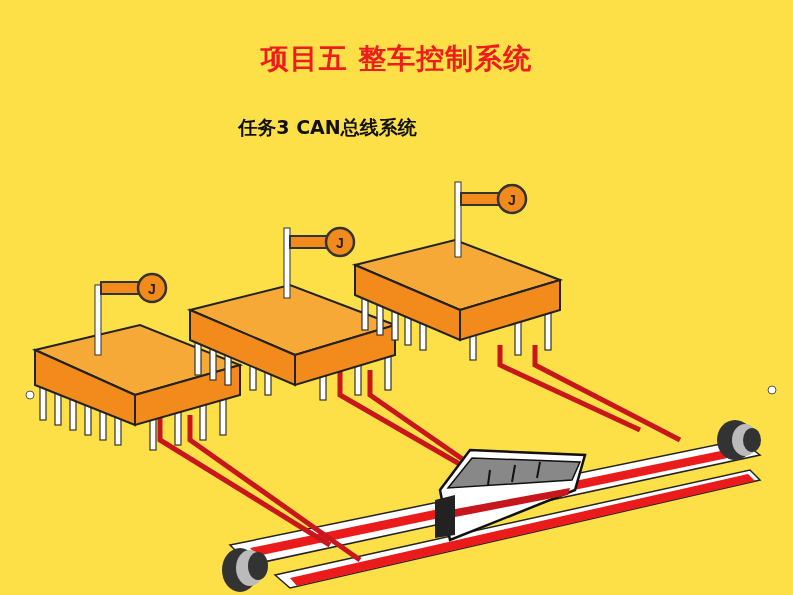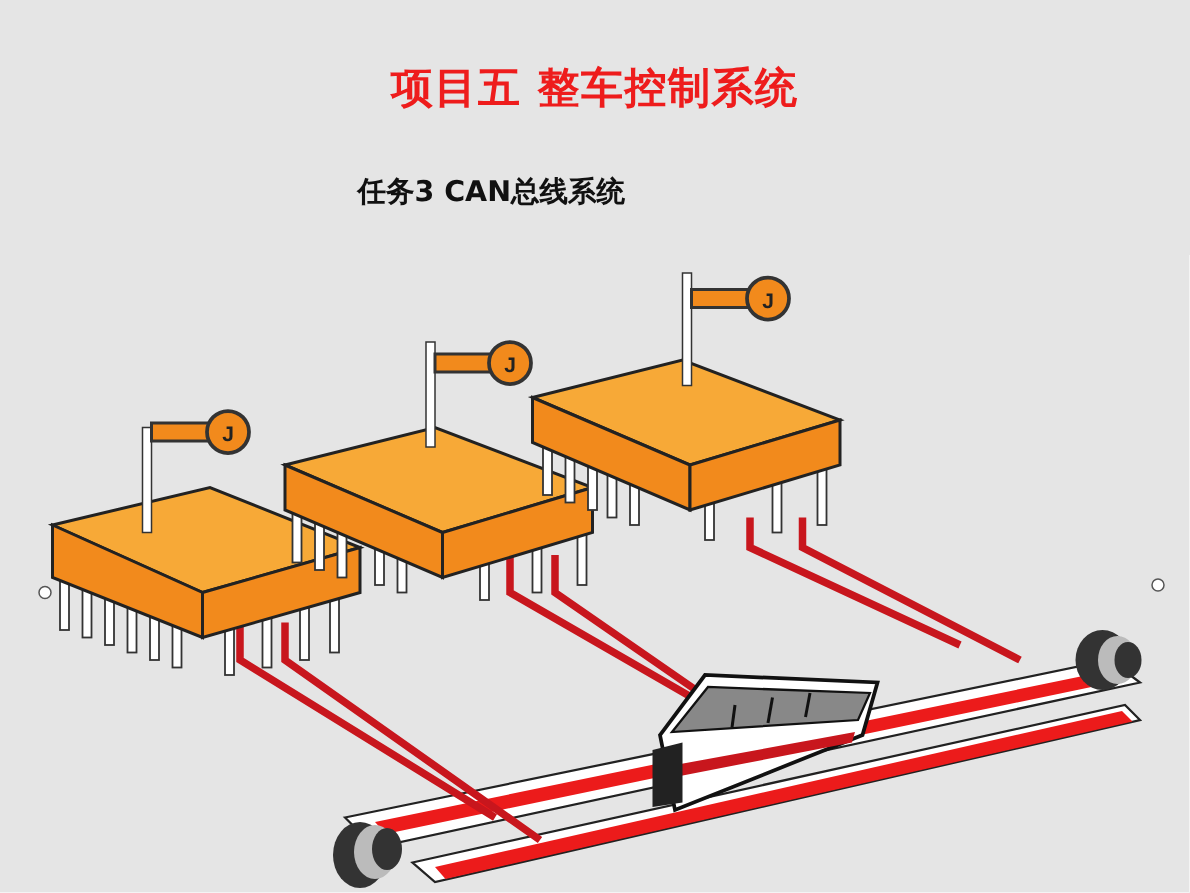--- a/index.html
+++ b/index.html
@@ -1,16 +1,16 @@
 <!DOCTYPE html>
 <html><head>
 <meta charset="utf-8">
 <style>
   html,body{margin:0;padding:0;background:#ffffff;}
-  .slide{position:relative;width:793px;height:595px;background:#e5e5e5;overflow:hidden;font-family:"DejaVu Sans",sans-serif;}
+  .slide{position:relative;width:793px;height:595px;background:#fde047;overflow:hidden;font-family:"DejaVu Sans",sans-serif;}
   .title{position:absolute;left:0;width:793px;top:40px;text-align:center;color:#ee1c1c;font-size:28px;font-weight:bold;letter-spacing:1px;}
   .subtitle{position:absolute;left:0;width:655px;top:115px;text-align:center;color:#111;font-size:19px;font-weight:bold;}
   .illus{position:absolute;left:0;top:165px;width:793px;height:430px;}
 </style>
 </head>
 <body>
 
 <div class="slide">
   <div class="title">项目五 整车控制系统</div>
   <div class="subtitle">任务3 CAN总线系统</div>

